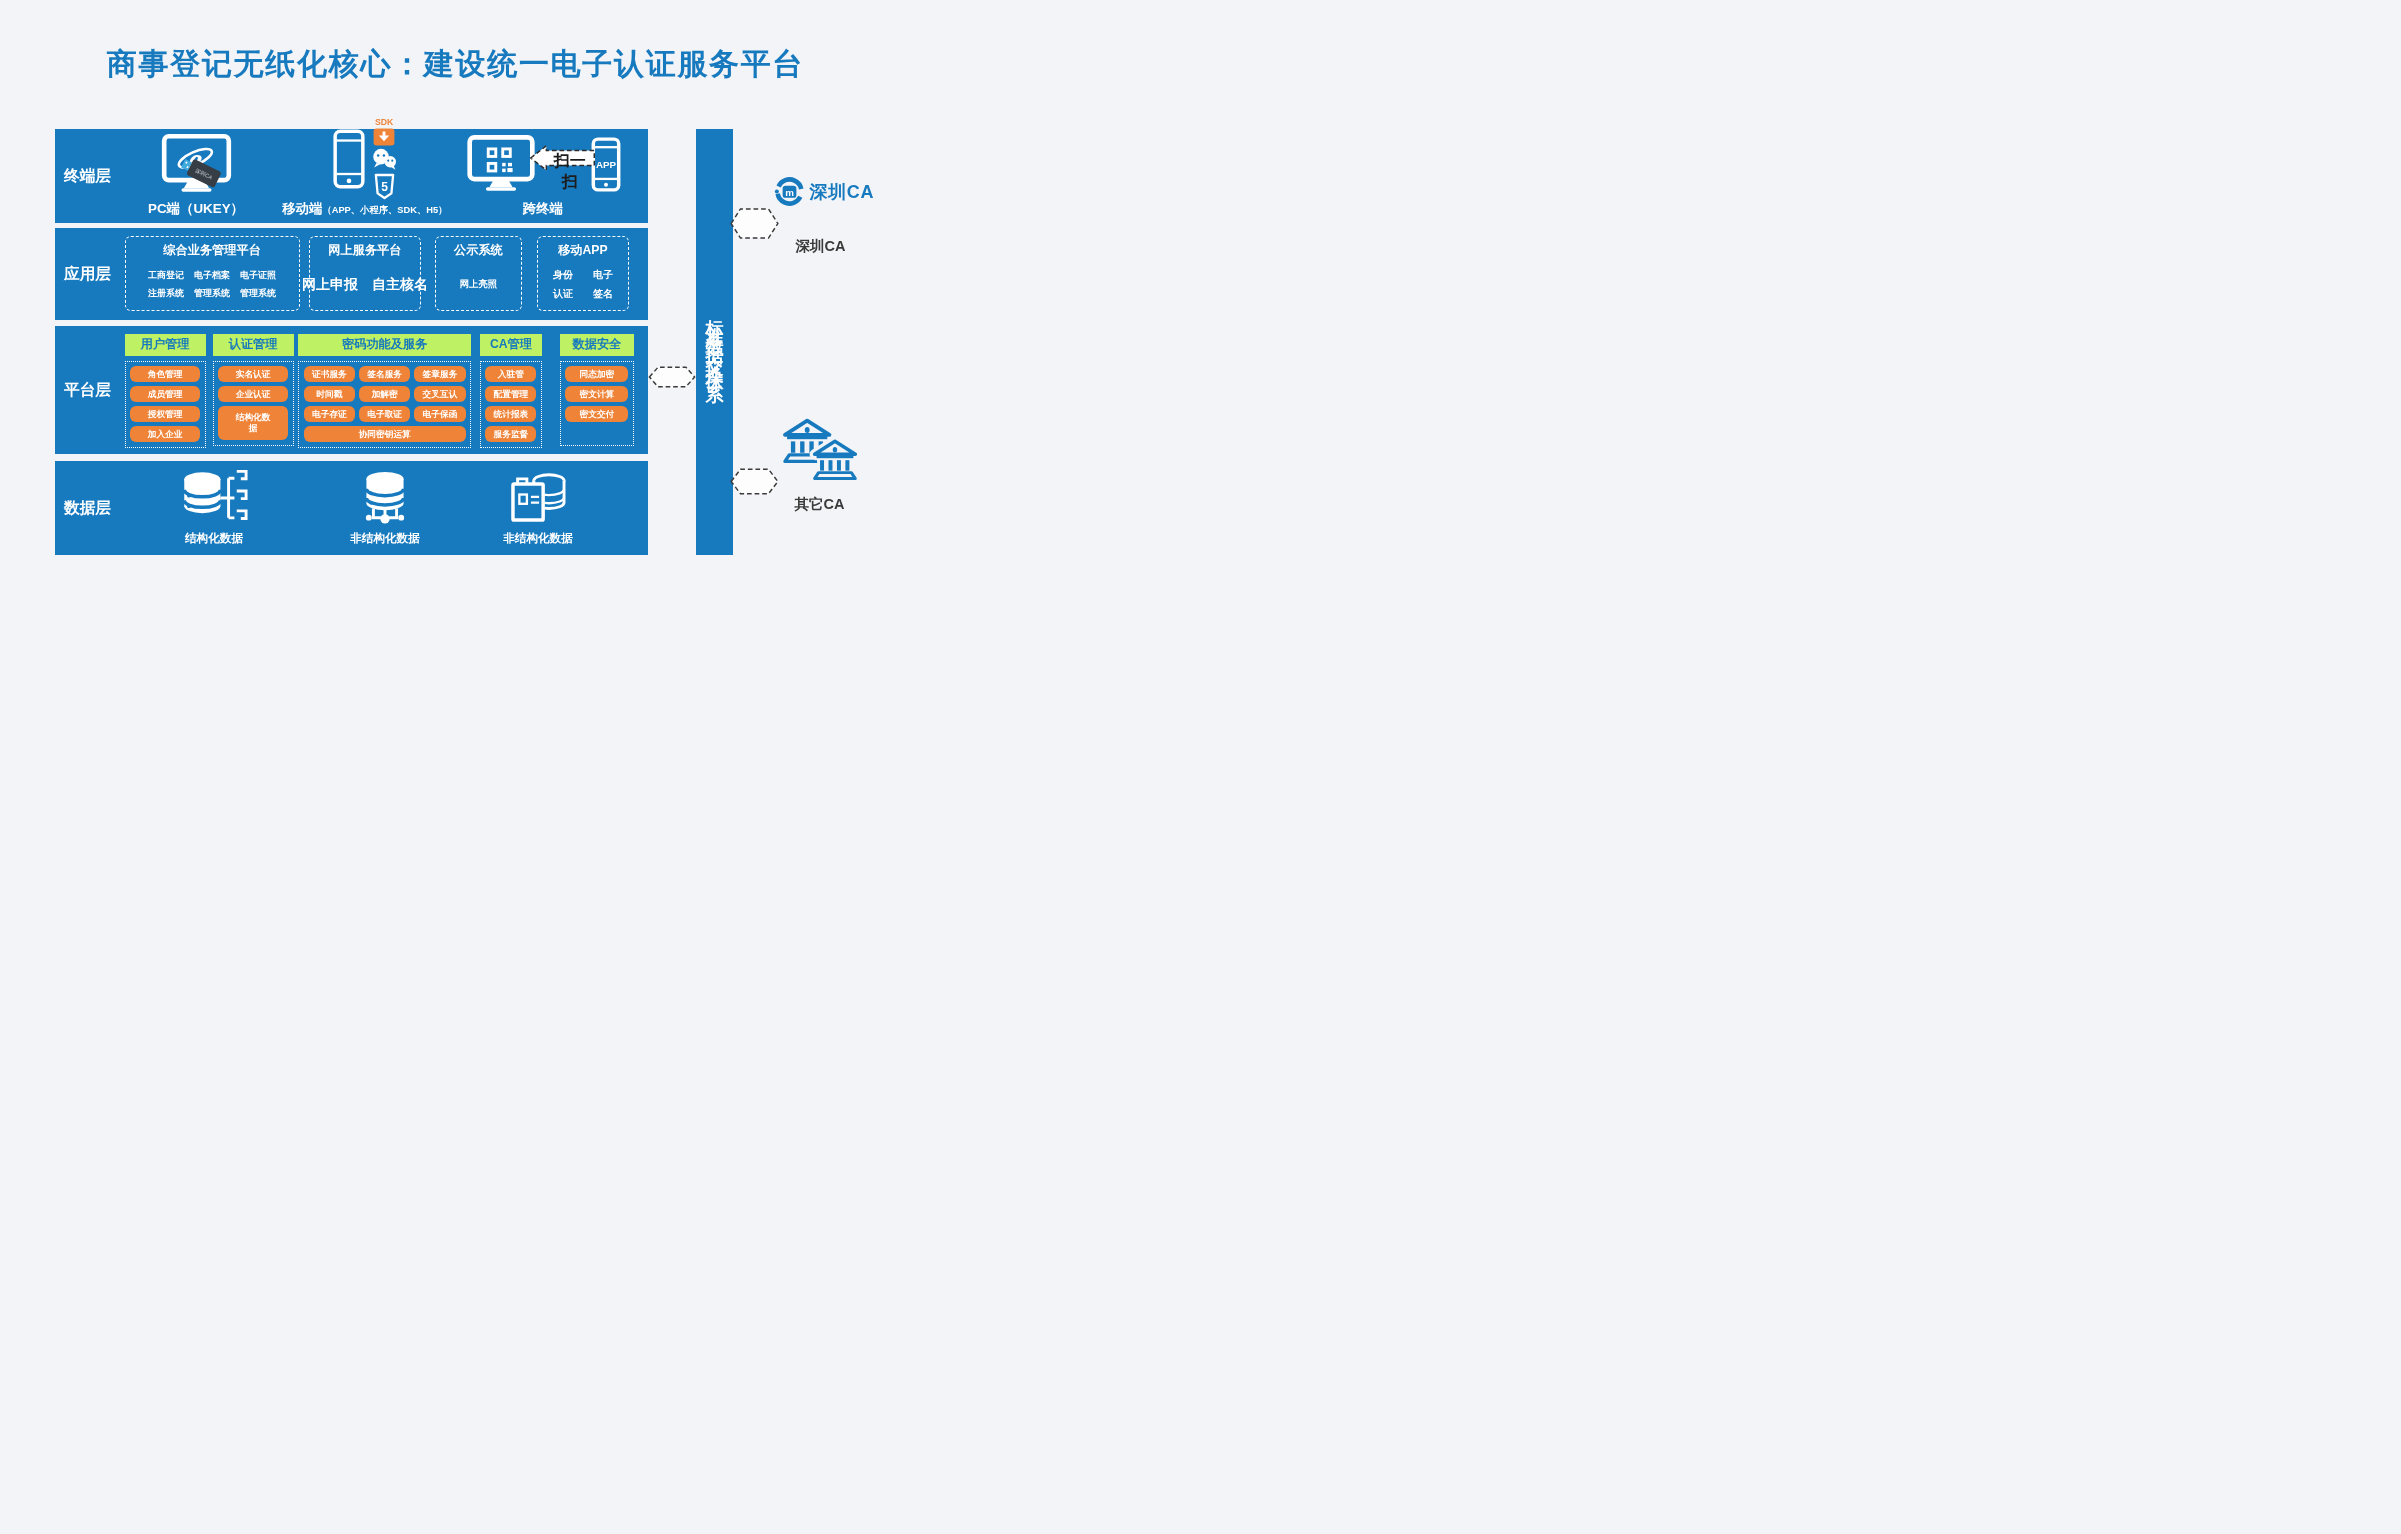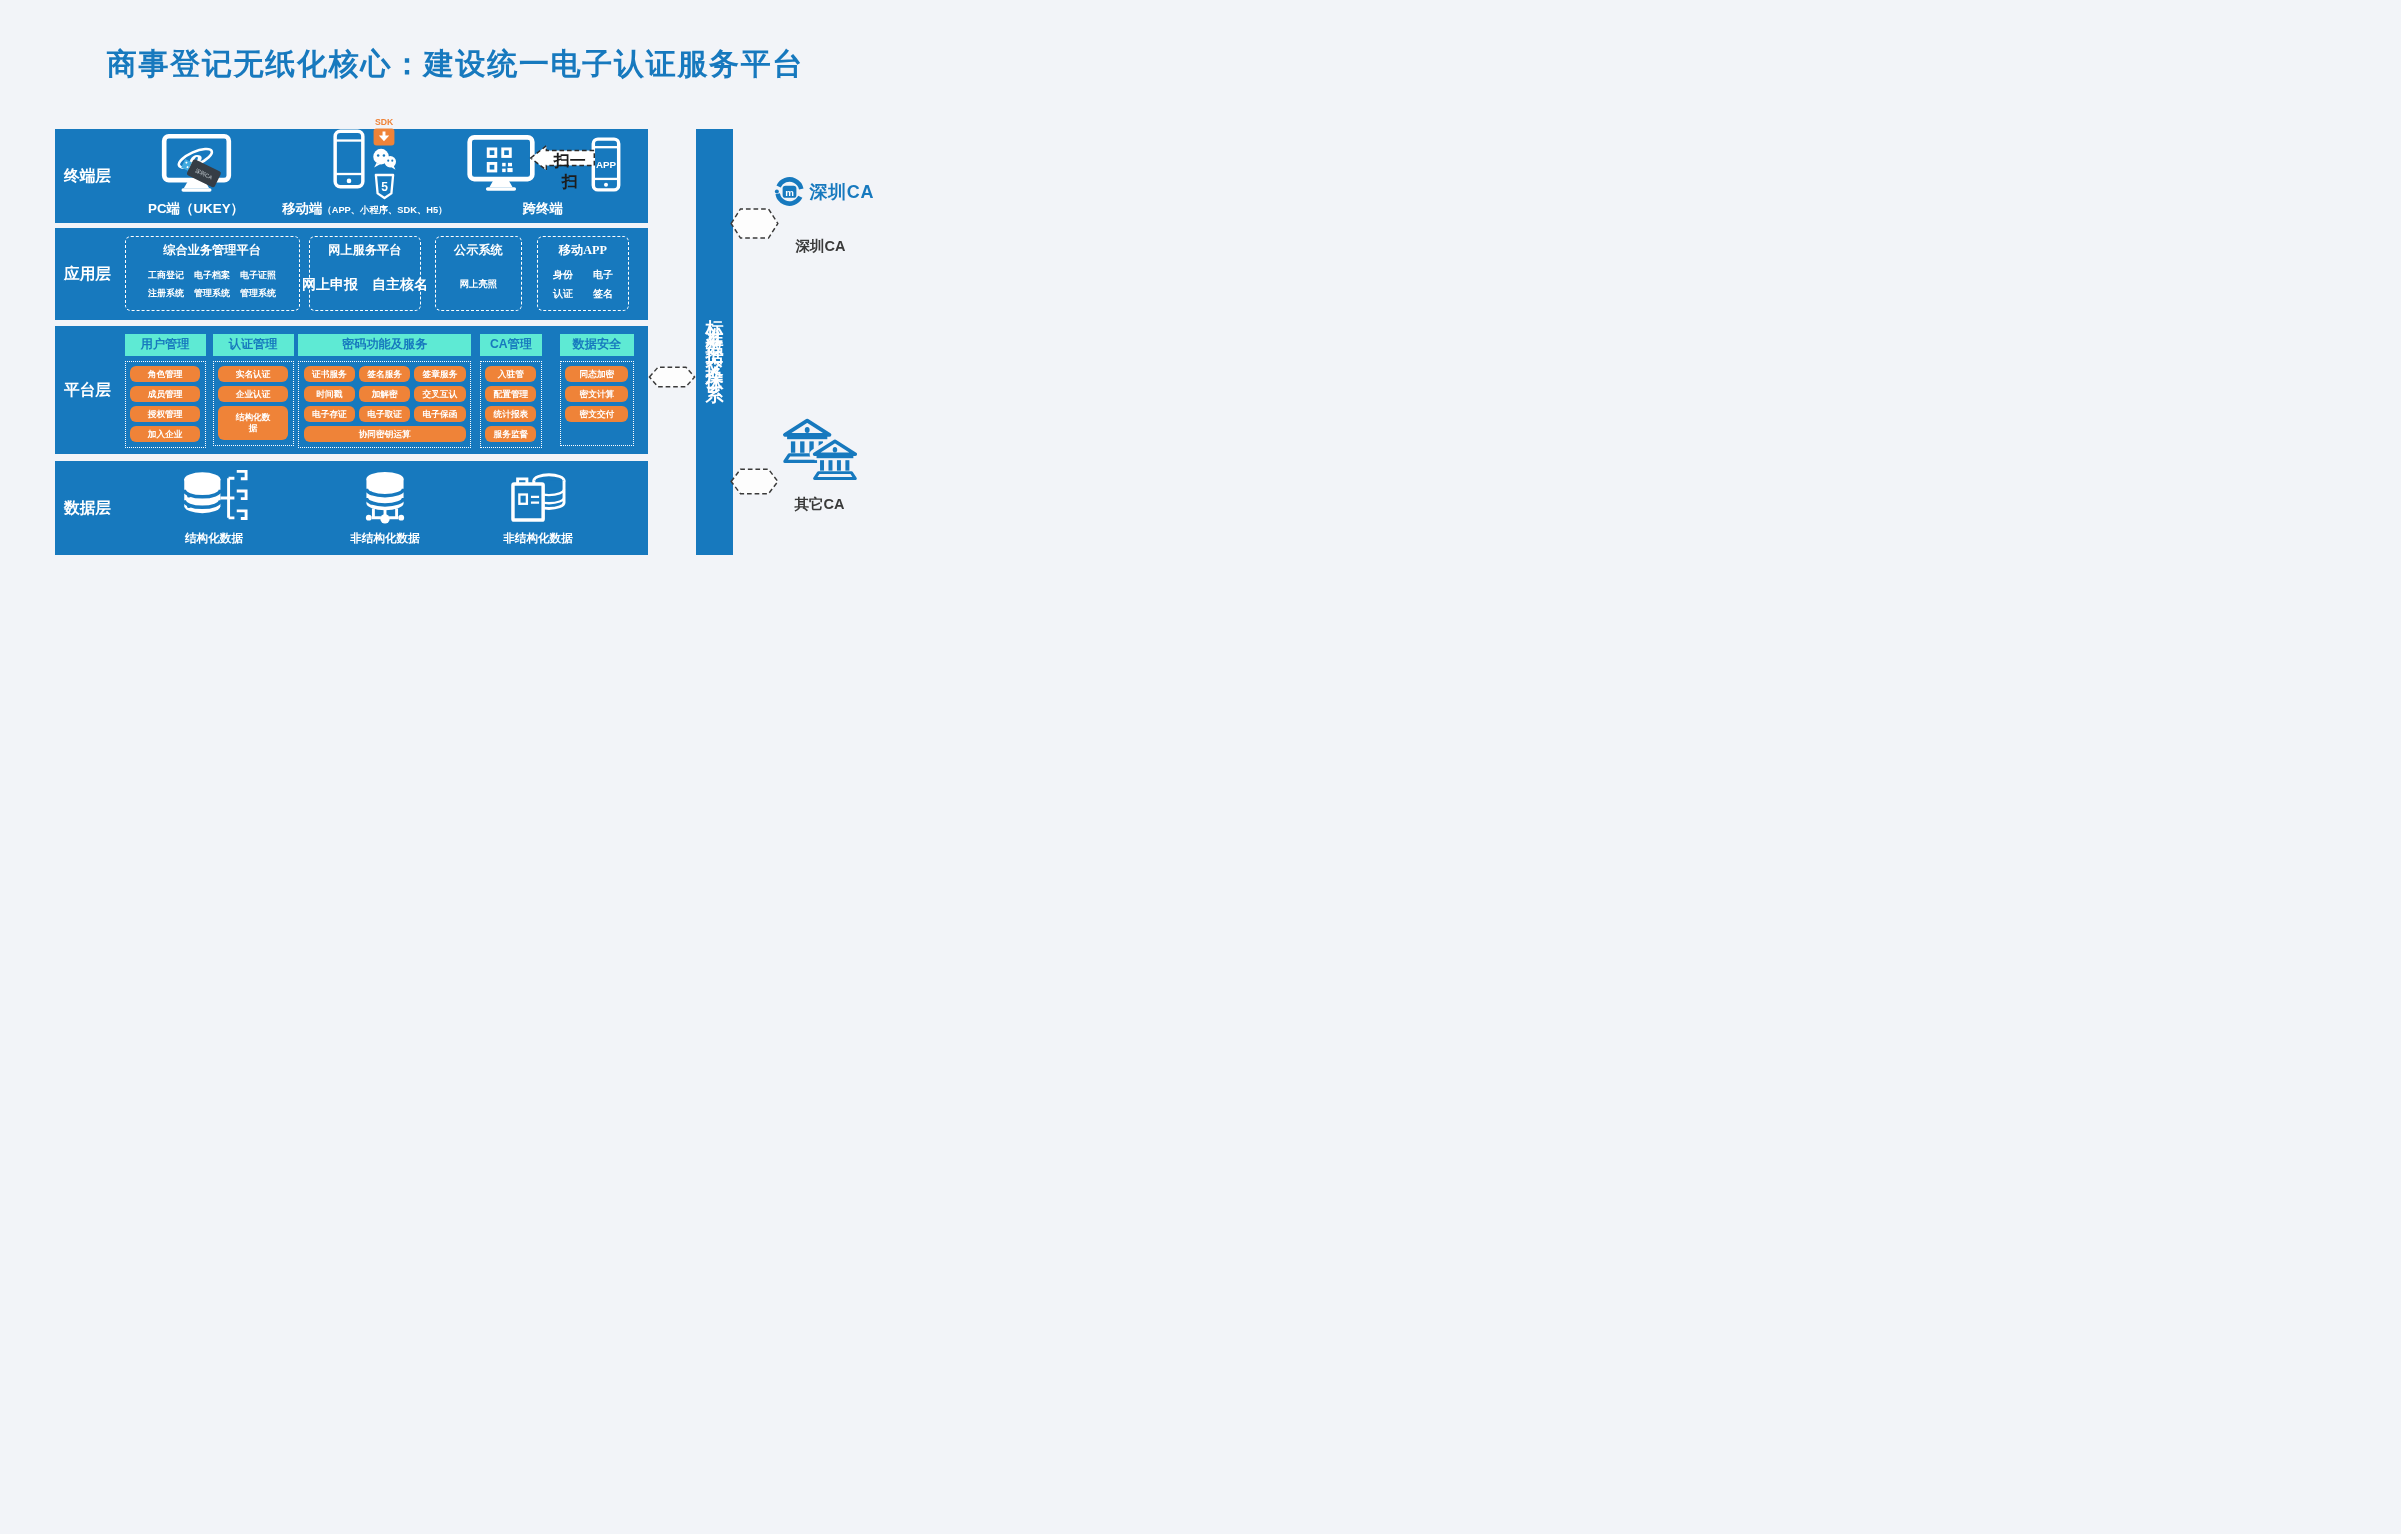--- a/index.html
+++ b/index.html
@@ -42,36 +42,36 @@
     color:#1c1c1c;font-size:16px;font-weight:bold;}
 
   
   .app-content{align-items:stretch;padding:7.6px 0 8.7px 0;}
   .abox{border:1.7px dashed #fff;border-radius:5.8px;display:flex;flex-direction:column;align-items:center;}
   .abox .box-title{font-size:12.2px;font-weight:bold;margin-top:5.2px;white-space:nowrap;}
   .abox .box-body{flex:1;display:flex;align-items:center;}
   .abox-1{margin-left:4.6px;width:175px;}
   .abox-2{margin-left:9.3px;width:112px;}
   .abox-3{margin-left:14px;width:87px;}
-  .abox-4{margin-left:15px;width:92px;font-family:Liberation Serif, serif;}
+  .abox-4{margin-left:15px;width:92px;}
   .grid32{display:grid;grid-template-columns:repeat(3,auto);column-gap:10px;row-gap:5.2px;
     font-size:9px;font-weight:bold;text-align:right;white-space:nowrap;}
   .row2{display:flex;gap:14px;font-size:14px;font-weight:bold;white-space:nowrap;}
   .one{font-size:9.3px;font-weight:bold;}
   .grid22{display:grid;grid-template-columns:auto auto;column-gap:20px;row-gap:4.6px;
     font-size:10px;font-weight:bold;text-align:center;}
 
   
   .pcol{display:flex;flex-direction:column;}
   .pc-1{margin-left:4.6px;width:81px;}
   .pc-2{margin-left:7px;width:81px;}
   .pc-3{margin-left:4.6px;width:173px;}
   .pc-4{margin-left:8.7px;width:62px;}
   .pc-5{margin-left:18px;width:74px;}
-  .col-header{background:#5eead4;color:var(--blue);font-weight:bold;font-size:12.2px;text-align:center;
+  .col-header{background:#bef264;color:var(--blue);font-weight:bold;font-size:12.2px;text-align:center;
     padding:2.3px 0;margin-top:8.1px;white-space:nowrap;}
   .dotted{border:1.2px dotted #fff;flex:1;margin:5.2px 0 8.1px 0;padding:4.6px;display:flex;
     flex-direction:column;gap:4.1px;}
   .oitem{background:var(--orange);color:#fff;font-weight:bold;font-size:8.7px;text-align:center;
     padding:2.3px 0;line-height:1.3;border-radius:6px;}
   .oitem.tall{flex:1;display:flex;align-items:center;justify-content:center;}
   .oitem.tall span{display:inline-block;width:38px;}
   .pgrid{display:grid;grid-template-columns:repeat(3,1fr);gap:4.1px;}
 
   

